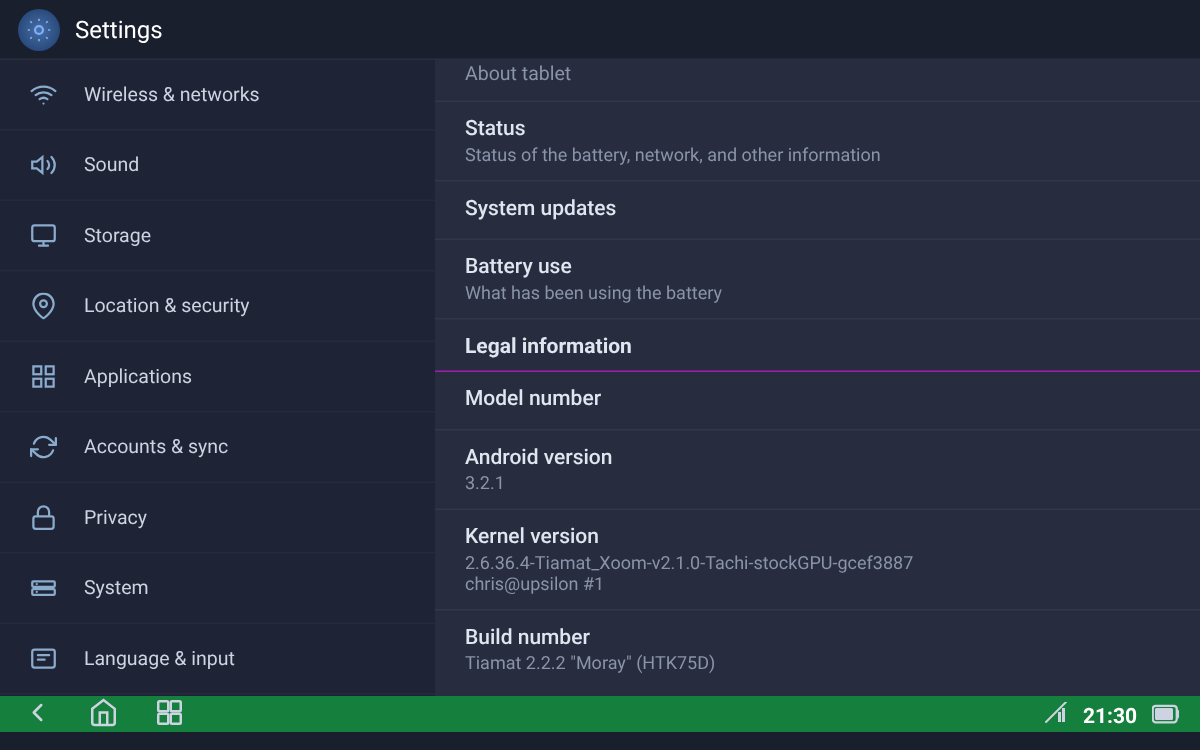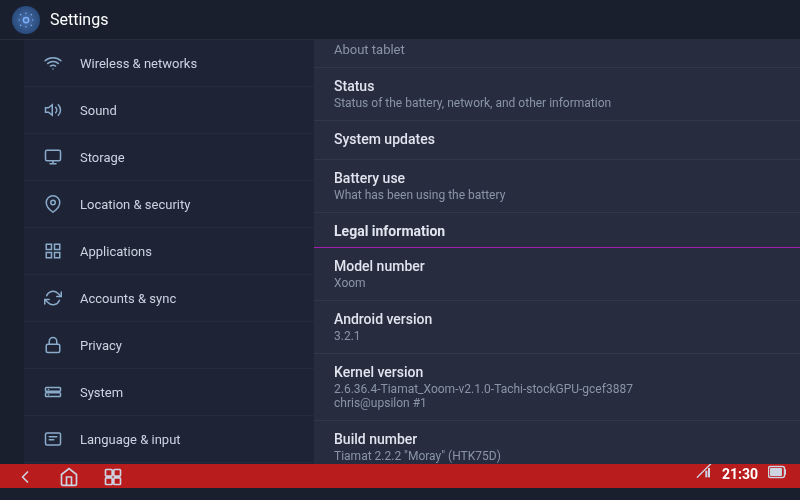--- a/index.html
+++ b/index.html
@@ -46,21 +46,20 @@
       display: flex;
       height: calc(500px - 40px - 36px);
     }
 
     
     .sidebar {
       width: 290px;
       background: #1e2435;
       overflow-y: auto;
       flex-shrink: 0;
-      margin-left: 24px;
     }
     .sidebar-item {
       display: flex;
       align-items: center;
       padding: 10px 16px;
       cursor: pointer;
       border-bottom: 1px solid #252b3d;
       min-height: 40px;
     }
     .sidebar-icon {
@@ -104,23 +103,23 @@
       margin-bottom: 2px;
     }
     .content-item-subtitle {
       font-size: 12px;
       color: #8a94a8;
     }
 
     
     .taskbar {
       height: 24px;
-      background: #b91c1c;
-      display: flex;
-      align-items: flex-start;
+      background: #15803d;
+      display: flex;
+      align-items: flex-end;
       justify-content: space-between;
       padding: 0 12px;
     }
     .taskbar-left {
       display: flex;
       align-items: center;
       gap: 18px;
     }
     .taskbar-right {
       display: flex;
@@ -282,21 +281,20 @@
       <div class="content-item-title">Battery use</div>
       <div class="content-item-subtitle">What has been using the battery</div>
     </div>
 
     <div style="padding: 10px 20px 6px 20px; border-bottom: 1px solid #a21caf;">
       <div class="content-item-title" style="font-weight:bold;">Legal information</div>
     </div>
 
     <div class="content-item">
       <div class="content-item-title">Model number</div>
-      <div class="content-item-subtitle">Xoom</div>
     </div>
 
     <div class="content-item">
       <div class="content-item-title">Android version</div>
       <div class="content-item-subtitle">3.2.1</div>
     </div>
 
     <div class="content-item">
       <div class="content-item-title">Kernel version</div>
       <div class="content-item-subtitle" style="white-space:pre-line;">2.6.36.4-Tiamat_Xoom-v2.1.0-Tachi-stockGPU-gcef3887

